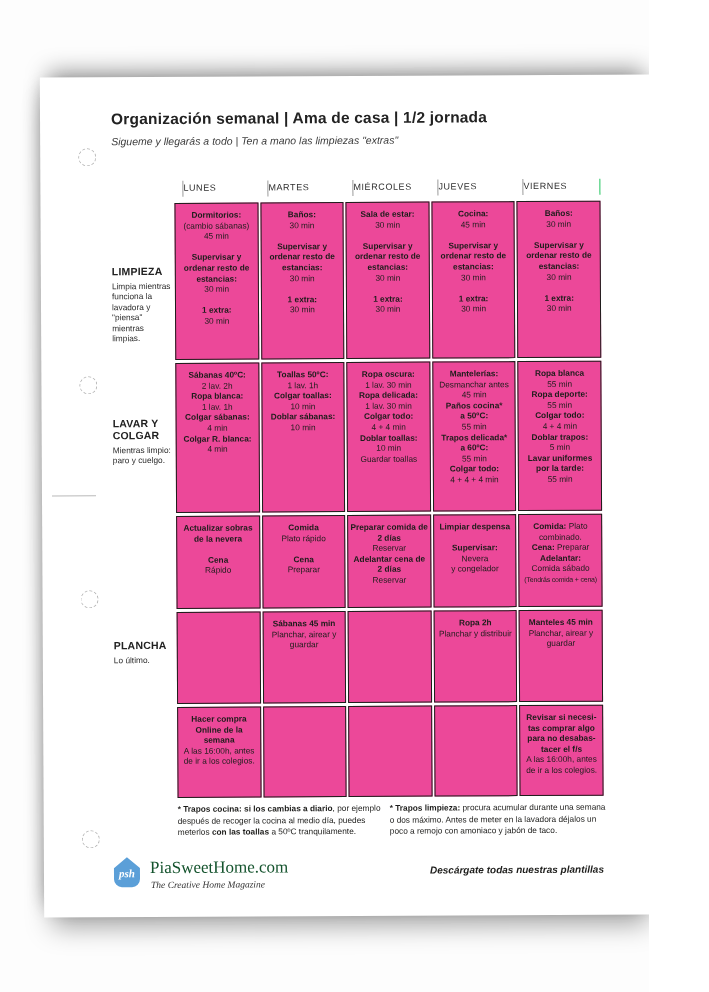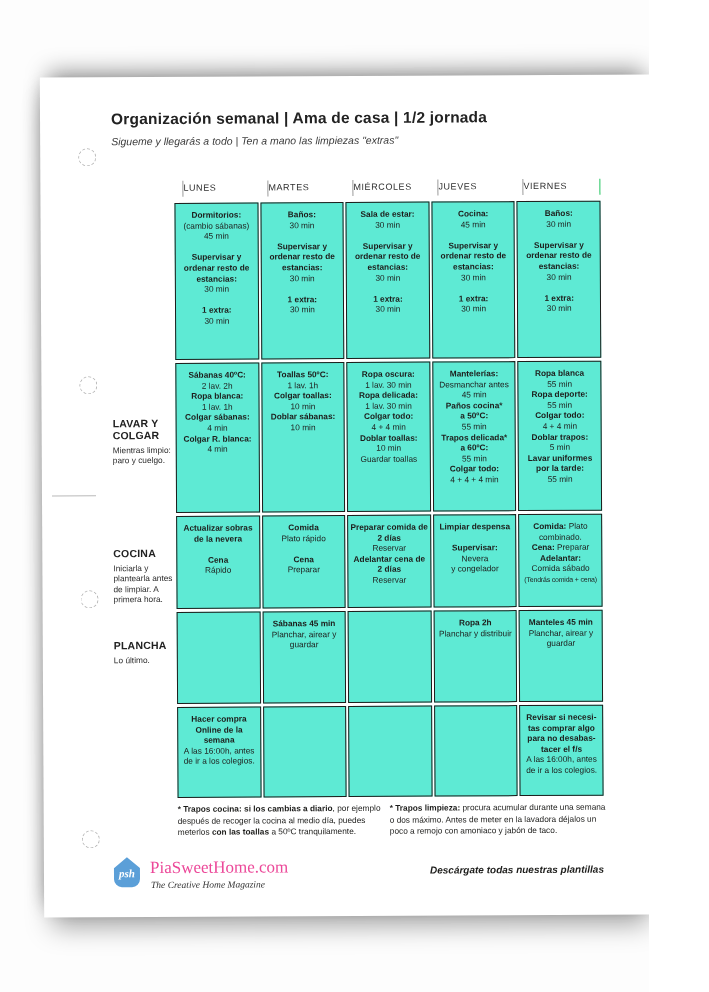--- a/index.html
+++ b/index.html
@@ -17,38 +17,38 @@
   .subtitle{position:absolute;left:71px;top:58px;font-size:10.5px;font-style:italic;color:#3c3c3c;}
 
   .dayrow{position:absolute;left:134px;top:104px;width:426px;display:flex;}
   .day{flex:1;text-align:left;font-size:9px;letter-spacing:.6px;color:#2e2e2e;
        padding:2px 0 4px;border-left:1px solid #9b9b9b;margin-left:8px;}
   .day:last-child{border-right:1px solid #22c55e;}
 
   .grid{position:absolute;left:134px;top:126px;width:426px;display:grid;
         grid-template-columns:repeat(5,1fr);grid-template-rows:157px 150px 93px 92px 91px;gap:3px 2px;}
   .cell{border:1px solid #1d1d1b;padding:6px 2px;text-align:center;font-size:8.3px;
-        line-height:1.28;color:#1d1d1b;overflow:hidden;background:#5eead4;}
+        line-height:1.28;color:#1d1d1b;overflow:hidden;background:#ec4899;}
   .line{min-height:10px;}
   .s-b{font-weight:bold;}
   .s-i{}
   .s-sm{font-size:7px;letter-spacing:-.2px;}
 
   .section{position:absolute;left:71px;width:60px;color:#222;}
   .section .sec-title{font-size:10.5px;font-weight:bold;margin:0 0 4px;letter-spacing:.2px;line-height:1.15;}
   .section .sec-desc{font-size:8.3px;margin:0;line-height:1.25;color:#2b2b2b;}
   .s1{top:188px}.s2{top:340px}.s3{top:470px}.s4{top:562px}.s5{top:652px}
 
   .footnote{position:absolute;top:727px;font-size:8.3px;line-height:1.4;color:#1d1d1b;}
   .fn1{left:134px;width:218px;}
   .fn2{left:346px;width:216px;}
 
   .logo{position:absolute;left:66px;top:779px;width:34px;height:34px;}
   .brand{position:absolute;left:106px;top:781px;font-family:"Liberation Serif",serif;
-         font-size:17px;color:#ec4899;}
+         font-size:17px;color:#14532d;}
   .tagline{position:absolute;left:107px;top:803px;font-family:"Liberation Serif",serif;
            font-style:italic;font-size:9.5px;color:#333;}
   .cta{position:absolute;right:52px;top:789px;font-size:10px;font-weight:bold;font-style:italic;color:#1d1d1b;}
 </style>
 </head>
 <body>
 
 <div id="stage">
   <div class="paper">
     <div class="hole h1"></div>
@@ -241,26 +241,26 @@
     <div class="footnote fn1"><span class="s-b">* Trapos cocina: si los cambias a diario</span><span class="s-r">, por ejemplo después de recoger la cocina al medio día, puedes meterlos </span><span class="s-b">con las toallas</span><span class="s-r"> a 50ºC tranquilamente.</span></div>
     <div class="footnote fn2"><span class="s-b">* Trapos limpieza:</span><span class="s-r"> procura acumular durante una semana o dos máximo. Antes de meter en la lavadora déjalos un poco a remojo con amoniaco y jabón de taco.</span></div>
 
     <svg class="logo" viewBox="0 0 34 34">
       <path d="M17 1 L30 12 V23 a8 8 0 0 1 -8 8 H12 a8 8 0 0 1 -8 -8 V12 Z" fill="#5b9fd8"></path>
       <text x="17" y="21" text-anchor="middle" font-size="11" font-style="italic" font-weight="bold" font-family="Liberation Serif, serif" fill="#ffffff">psh</text>
     </svg>
     <div class="brand">PiaSweetHome.com</div>
     <div class="tagline">The Creative Home Magazine</div>
     <div class="cta">Descárgate todas nuestras plantillas</div>
+  <div class="section s1">
+        <div class="sec-title">LIMPIEZA</div>
+        <div class="sec-desc">Limpia mientras funciona la lavadora y "piensa" mientras limpias.</div>
+      </div>
       <div class="section s2">
         <div class="sec-title">LAVAR Y COLGAR</div>
         <div class="sec-desc">Mientras limpio: paro y cuelgo.</div>
       </div>
-      <div class="section s3">
-        <div class="sec-title">COCINA</div>
-        <div class="sec-desc">Iniciarla y plantearla antes de limpiar. A primera hora.</div>
-      </div>
       <div class="section s4">
         <div class="sec-title">PLANCHA</div>
         <div class="sec-desc">Lo último.</div>
       </div>
     </div>
 </div>
 
 </body></html>

